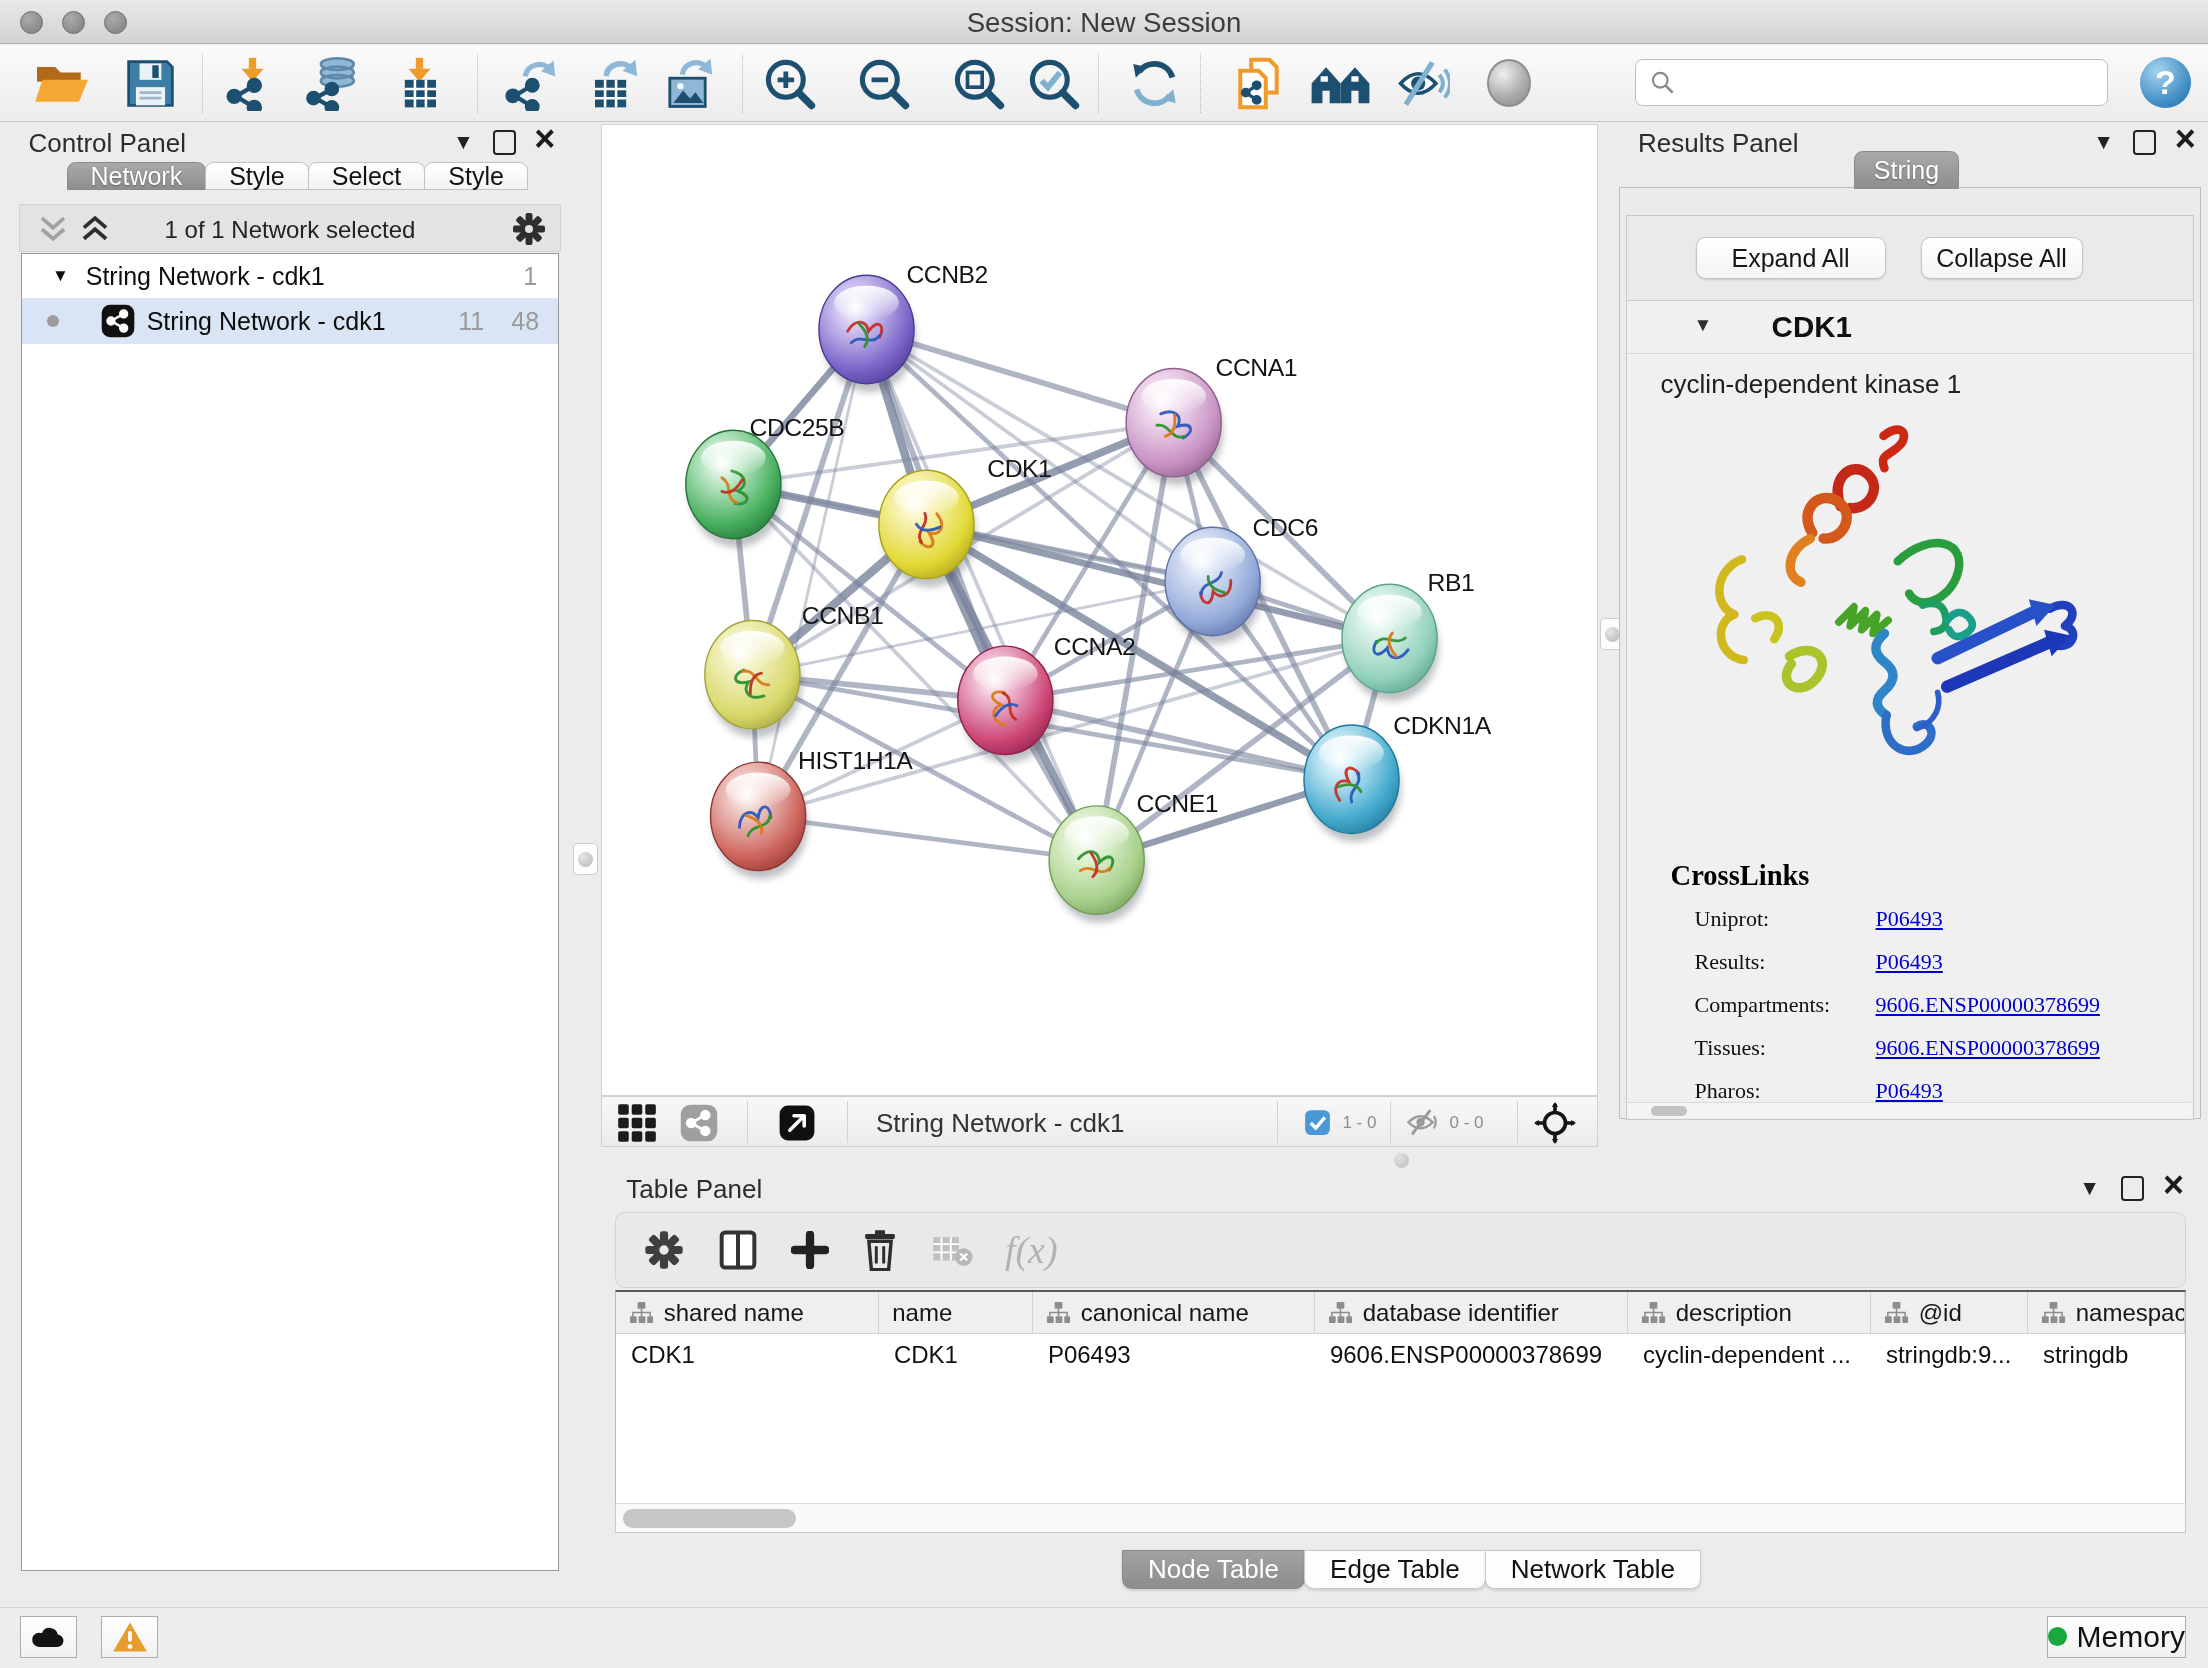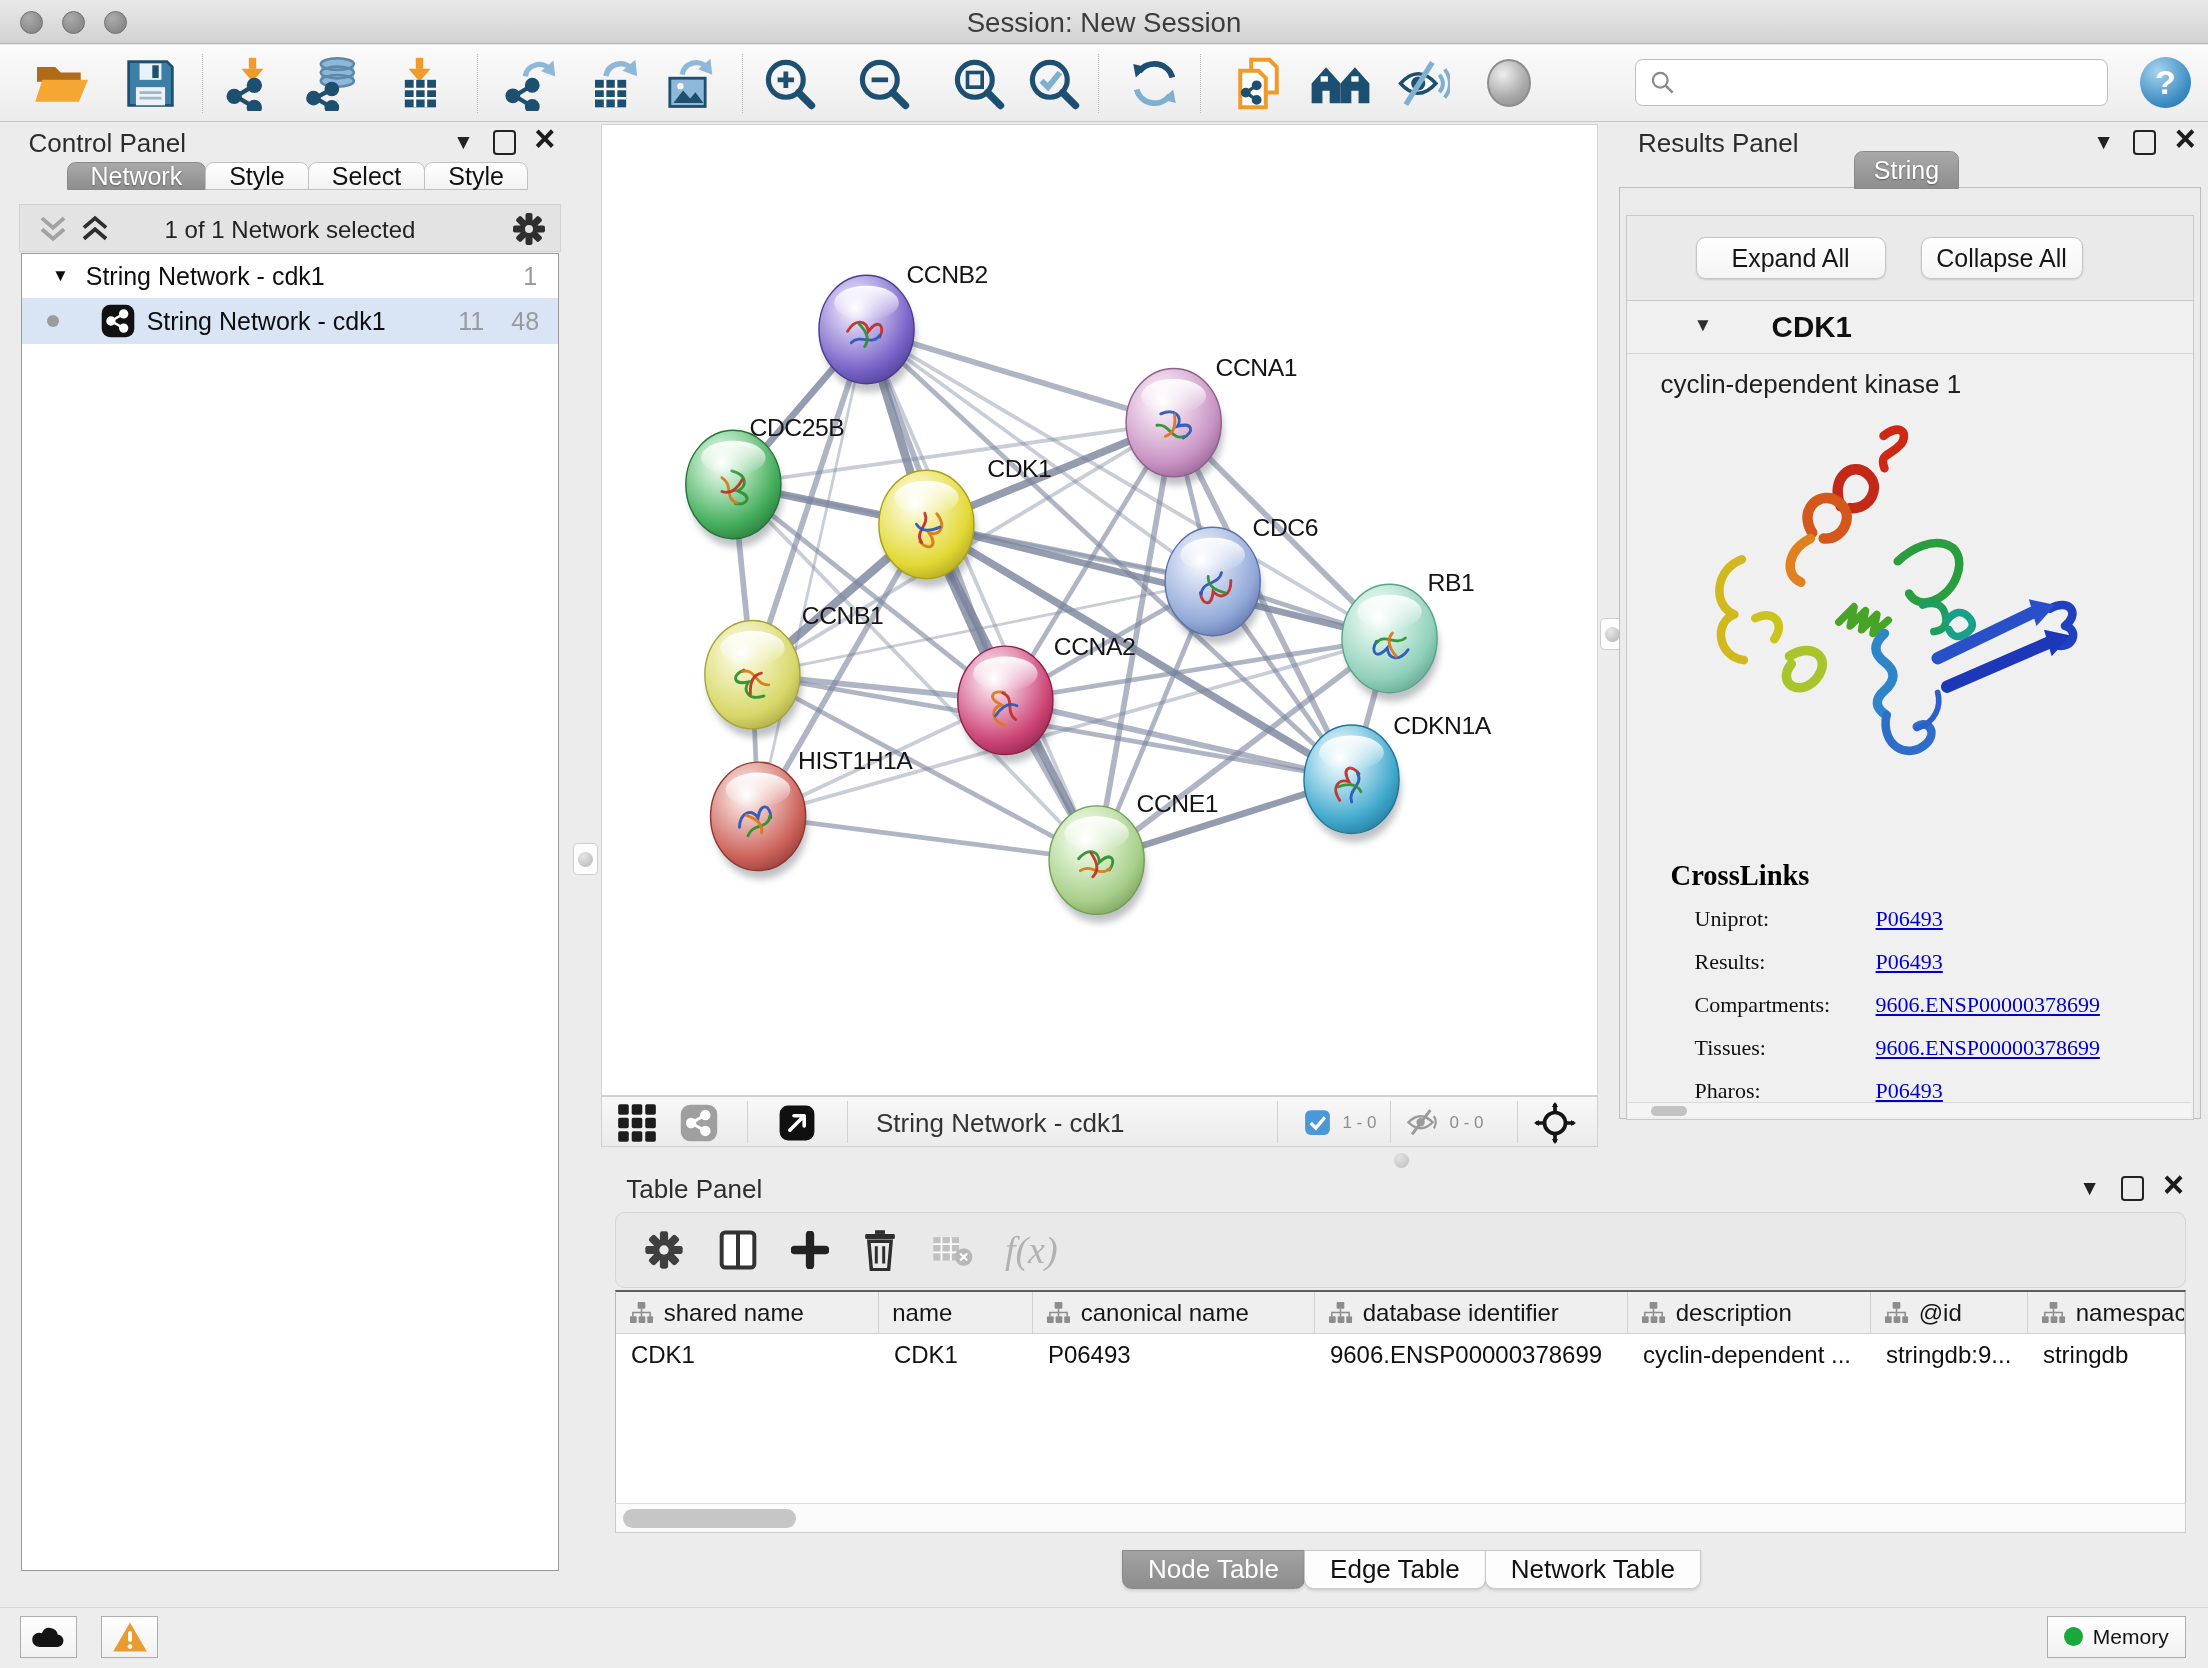--- a/index.html
+++ b/index.html
@@ -101,21 +101,21 @@
   .td { display:flex; align-items:center; padding-left:15px; font-size:24px; color:#101010;
     overflow:hidden; white-space:nowrap; }
   .tbl-hscroll { position:absolute; left:1.9px; top:335px; width:1571px; height:30px; background:#fafafa; border:1px solid #c9c9c9; border-top:1px solid #ddd; }
   .tbl-thumb { position:absolute; left:7.6px; top:4.8px; width:173px; height:19px; border-radius:9.5px; background:#c6c6c6; }
   .tbl-tabs { position:absolute; left:509px; top:382px; display:flex; }
   
   .statusbar { position:absolute; left:0; top:1607px; width:2208px; height:61px; background:#ededed; border-top:1.9px solid #d4d4d4; }
   .sb-btn { position:absolute; top:7.6px; height:42px; background:linear-gradient(#ffffff,#f1f1f1); border:1.9px solid #adadad;
     display:flex; align-items:center; justify-content:center; cursor:pointer; }
   .memdot { width:19px; height:19px; border-radius:50%; background:#18a83c; margin-right:9.5px; }
-  .memlabel { font-size:21px; color:#111; }
+  .memlabel { font-size:30px; color:#111; }
   svg { display:block; }
   .gearbtn { cursor:pointer; }
 </style>
 </head>
 <body>
 
 <div class="titlebar">
   <span class="tlight" style="left:20px"></span>
   <span class="tlight" style="left:62px"></span>
   <span class="tlight" style="left:104px"></span>

